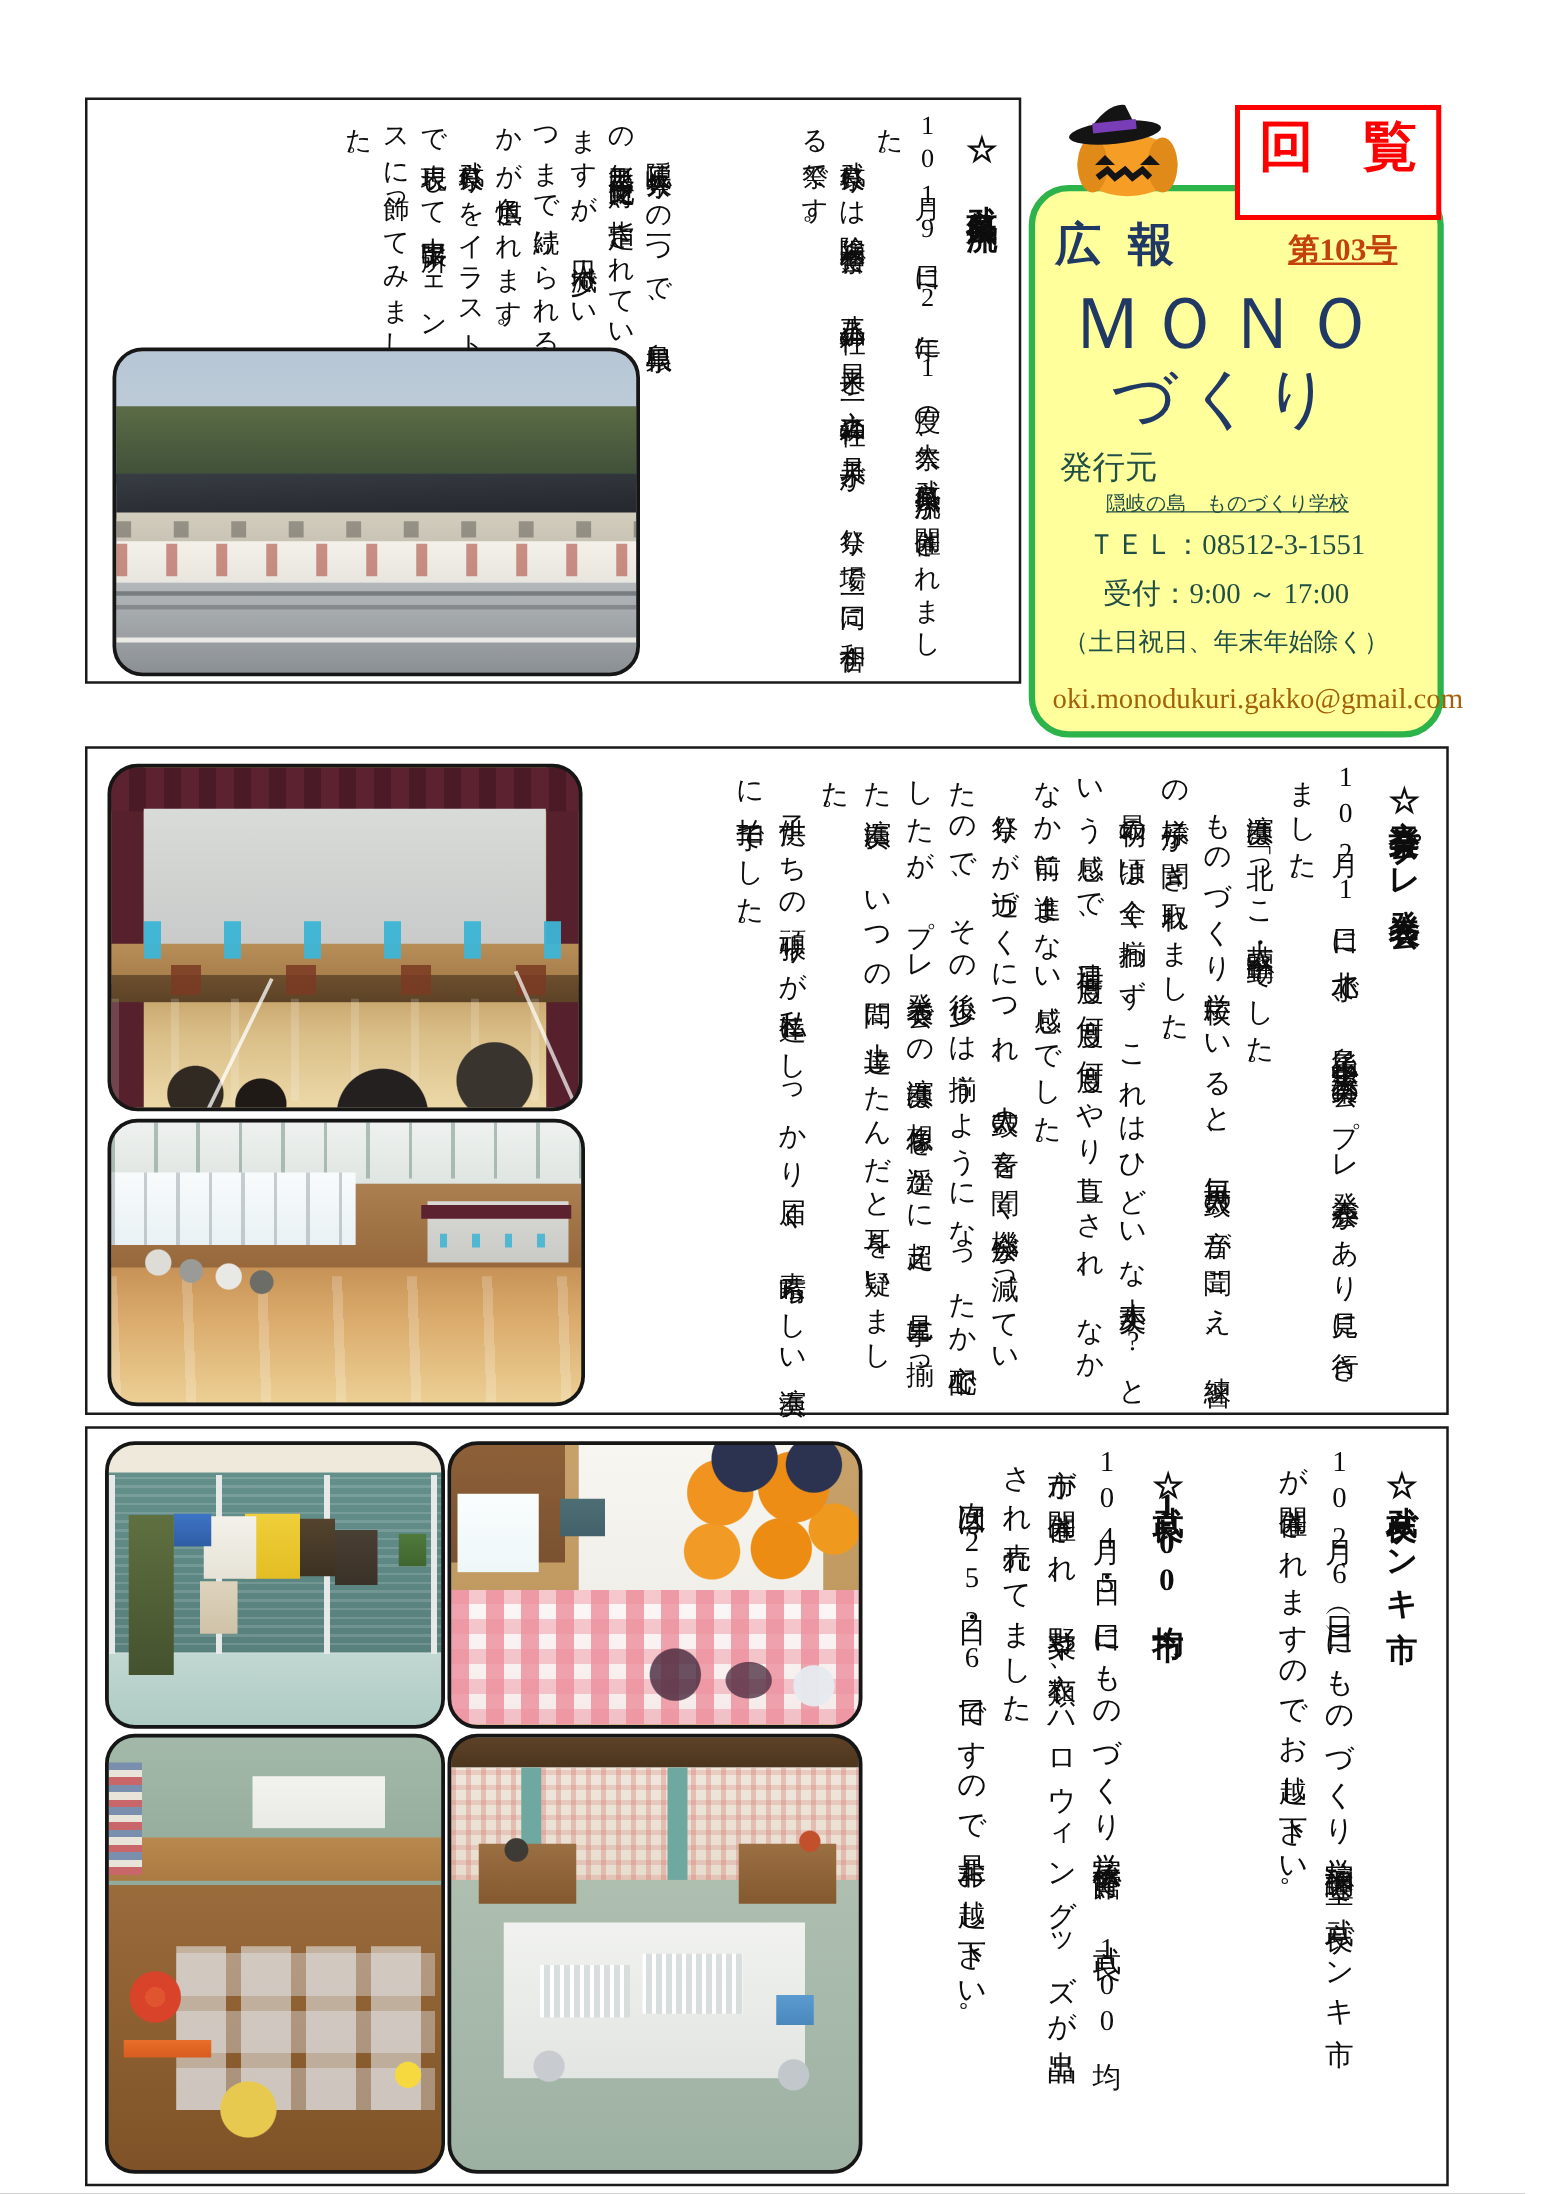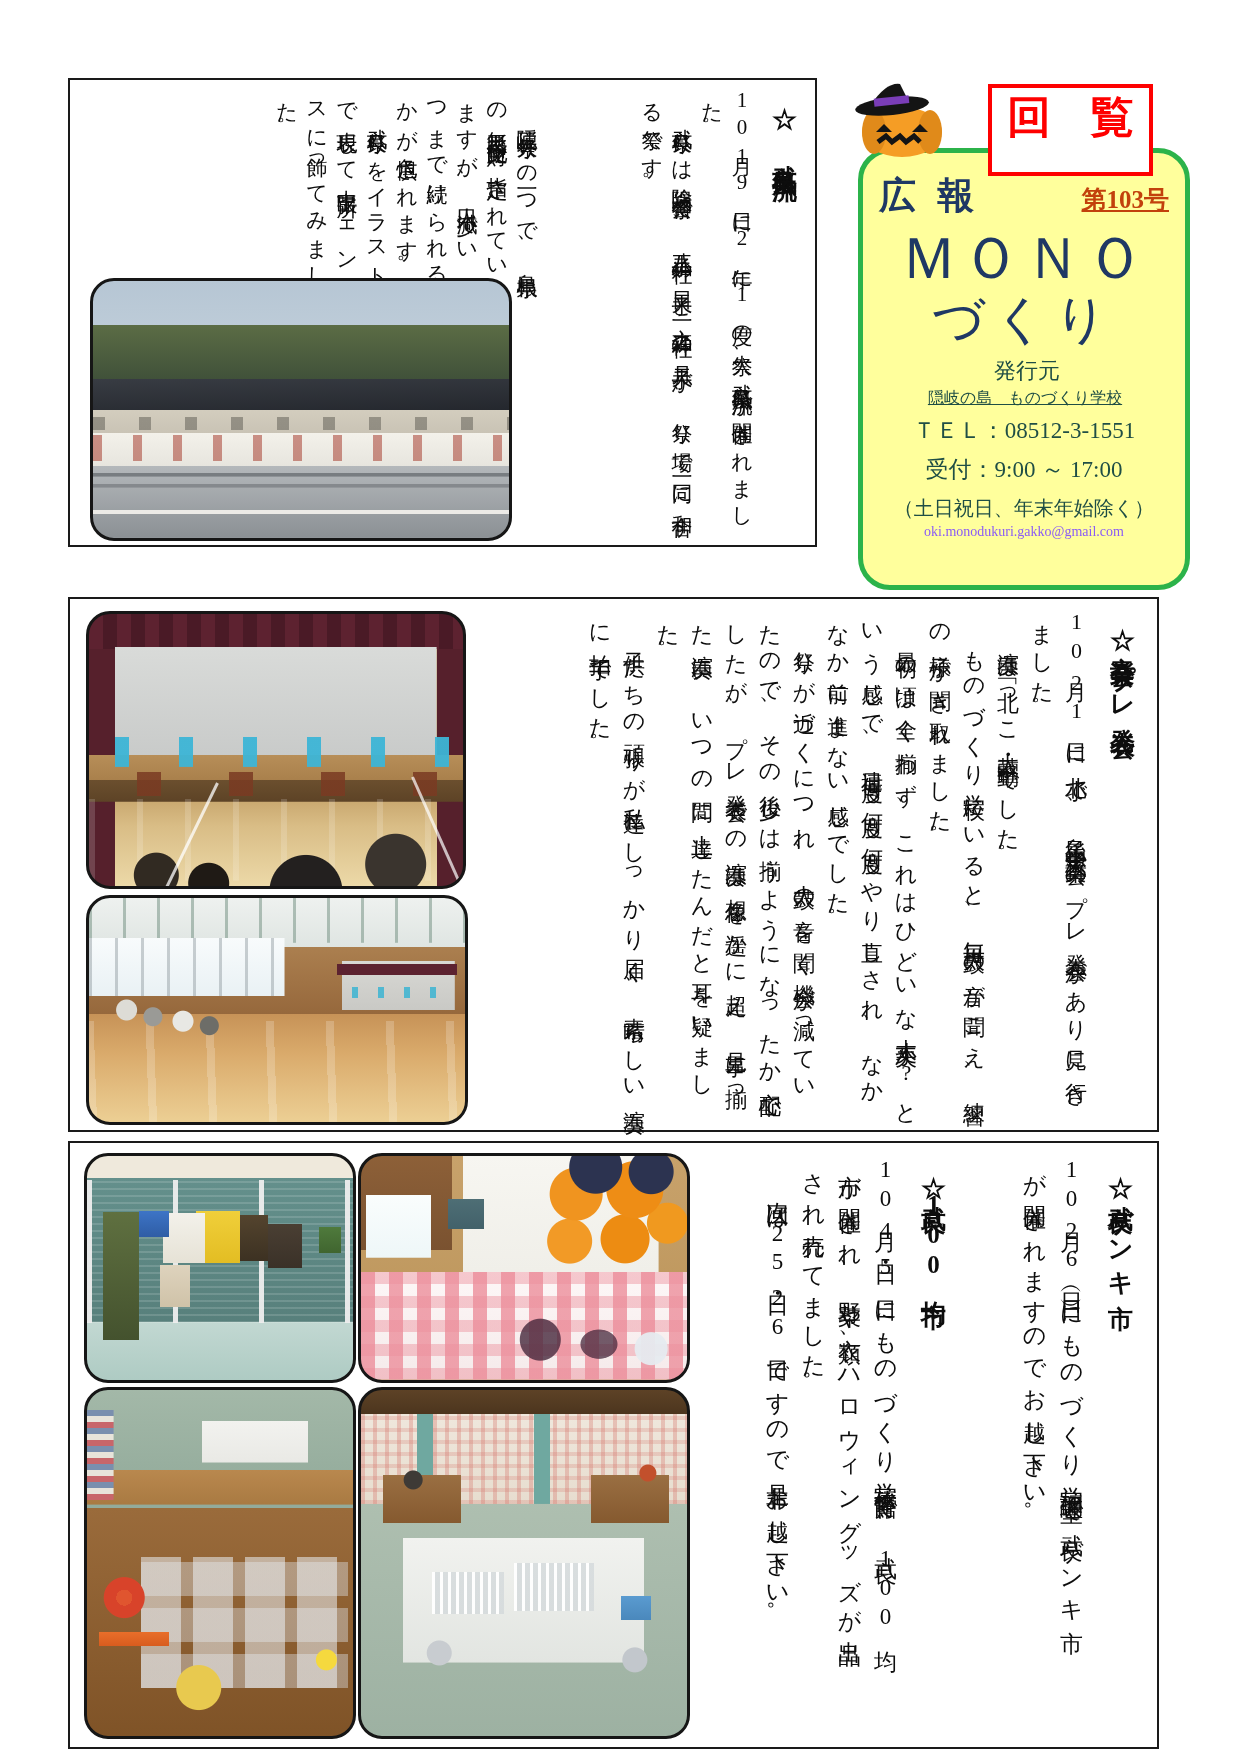--- a/index.html
+++ b/index.html
@@ -39,34 +39,34 @@
     background-repeat:repeat-x,no-repeat,no-repeat,no-repeat,no-repeat,repeat-x,no-repeat,no-repeat,no-repeat,no-repeat,no-repeat;
     background-size:40px 10%,100% 13%,100% 1.4%,100% 1.4%,100% 1.6%,46px 5%,100% 10%,100% 14%,100% 24%,100% 28%,100% 100%;
     background-position:0 66.7%,0 67.8%,0 75.6%,0 80%,0 90.4%,0 55.8%,0 55.6%,0 44.2%,0 22.4%,0 100%,0 0;}
 
   
   #pumpkin{position:absolute;left:836px;top:80px;width:124px;height:78px;z-index:3;}
   #kairan{position:absolute;left:988px;top:84px;width:157px;height:84px;z-index:4;
           background:#fff;border:4px solid #fe0000;display:flex;align-items:flex-start;justify-content:center;}
   #kairan span{color:#fe0000;font-weight:bold;font-size:44px;letter-spacing:14px;text-indent:14px;
                font-family:"Liberation Serif","DejaVu Serif",serif;}
-  #masthead{position:absolute;left:858px;top:148px;width:332px;height:442px;z-index:2;box-sizing:border-box;
-            background:#ffff9c;border:5px solid #2cb34a;border-radius:32px;padding:14px 14px 8px 14px;
+  #masthead{position:absolute;left:823px;top:148px;width:332px;height:442px;z-index:2;box-sizing:border-box;
+            background:#ffff9c;border:5px solid #2cb34a;border-radius:32px;padding:14px 30px 8px 14px;
             text-align:center;}
   .mh-row1{display:flex;justify-content:space-between;align-items:baseline;margin:4px 2px 0 2px;}
   .mh-koho{font-size:37px;font-weight:bold;color:#1f3864;letter-spacing:6px;}
   .mh-issue{font-size:25px;color:#c2410c;text-decoration:underline;font-weight:600;}
   .mh-title1{font-size:58px;color:#1f3864;letter-spacing:4px;line-height:1.1;margin-top:6px;}
   .mh-title2{font-size:52px;color:#1f3864;letter-spacing:8px;line-height:1.1;}
-  .mh-publabel{text-align:center;font-size:22px;color:#1f4e45;margin:8px 0 0 6px;}
+  .mh-publabel{text-align:left;font-size:26px;color:#1f4e45;margin:8px 0 0 6px;}
   .mh-publisher{text-align:center;font-size:16px;color:#1f4e45;text-decoration:underline;margin:2px 0 6px 2px;}
   .mh-tel{font-size:23px;color:#1f4e45;margin-top:4px;}
   .mh-hours{font-size:23px;color:#1f4e45;margin-top:8px;}
   .mh-closed{font-size:20px;color:#1f4e45;margin-top:10px;}
-  .mh-email{font-size:14px;color:#8b5cf6;margin-top:2px;}
+  .mh-email{font-size:23px;color:#a16207;margin-top:19px;}
   .mh-date{font-size:23px;color:#101010;margin-top:4px;}
 
   
   #mid-box{left:68px;top:597px;width:1087px;height:531px;}
   #mid-text{right:8px;top:10px;height:510px;width:672px;font-size:22px;line-height:34px;letter-spacing:3.5px;}
   #mid-text h2{font-size:25px;letter-spacing:3px;}
 
   #photo-stage{left:16px;top:12px;width:374px;height:272px;
     background-color:#c9a368;
     background-image:

